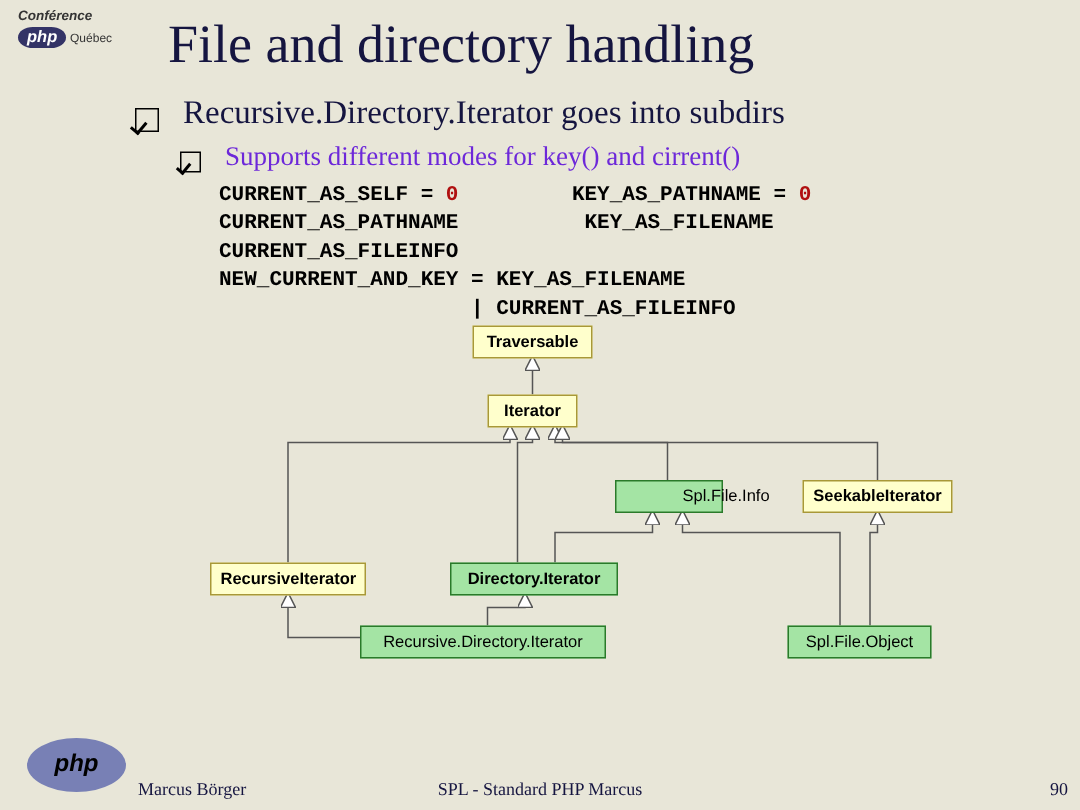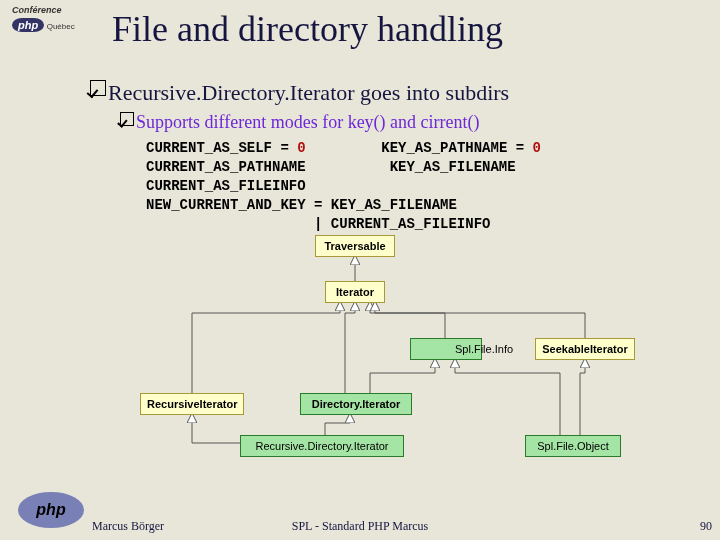--- a/index.html
+++ b/index.html
@@ -54,27 +54,27 @@
   .main {
     position: absolute;
     left: 90px; top: 0;
     width: 626px;
     padding-top: 8px;
   }
   .title {
     font-family: Georgia, 'Times New Roman', serif;
     font-size: 36px;
     color: #151540;
-    margin-bottom: 30px;
+    margin-bottom: 12px;
     padding-left: 22px;
   }
   .bullet-row {
     display: flex;
-    align-items: flex-start;
-    gap: 2px;
+    align-items: flex-end;
+    gap: 16px;
     margin-left: 0;
     margin-bottom: 6px;
   }
   .bullet-check {
     width: 16px; height: 16px;
     border: 1.5px solid #000;
     position: relative;
     flex-shrink: 0;
   }
   .bullet-check::after {

